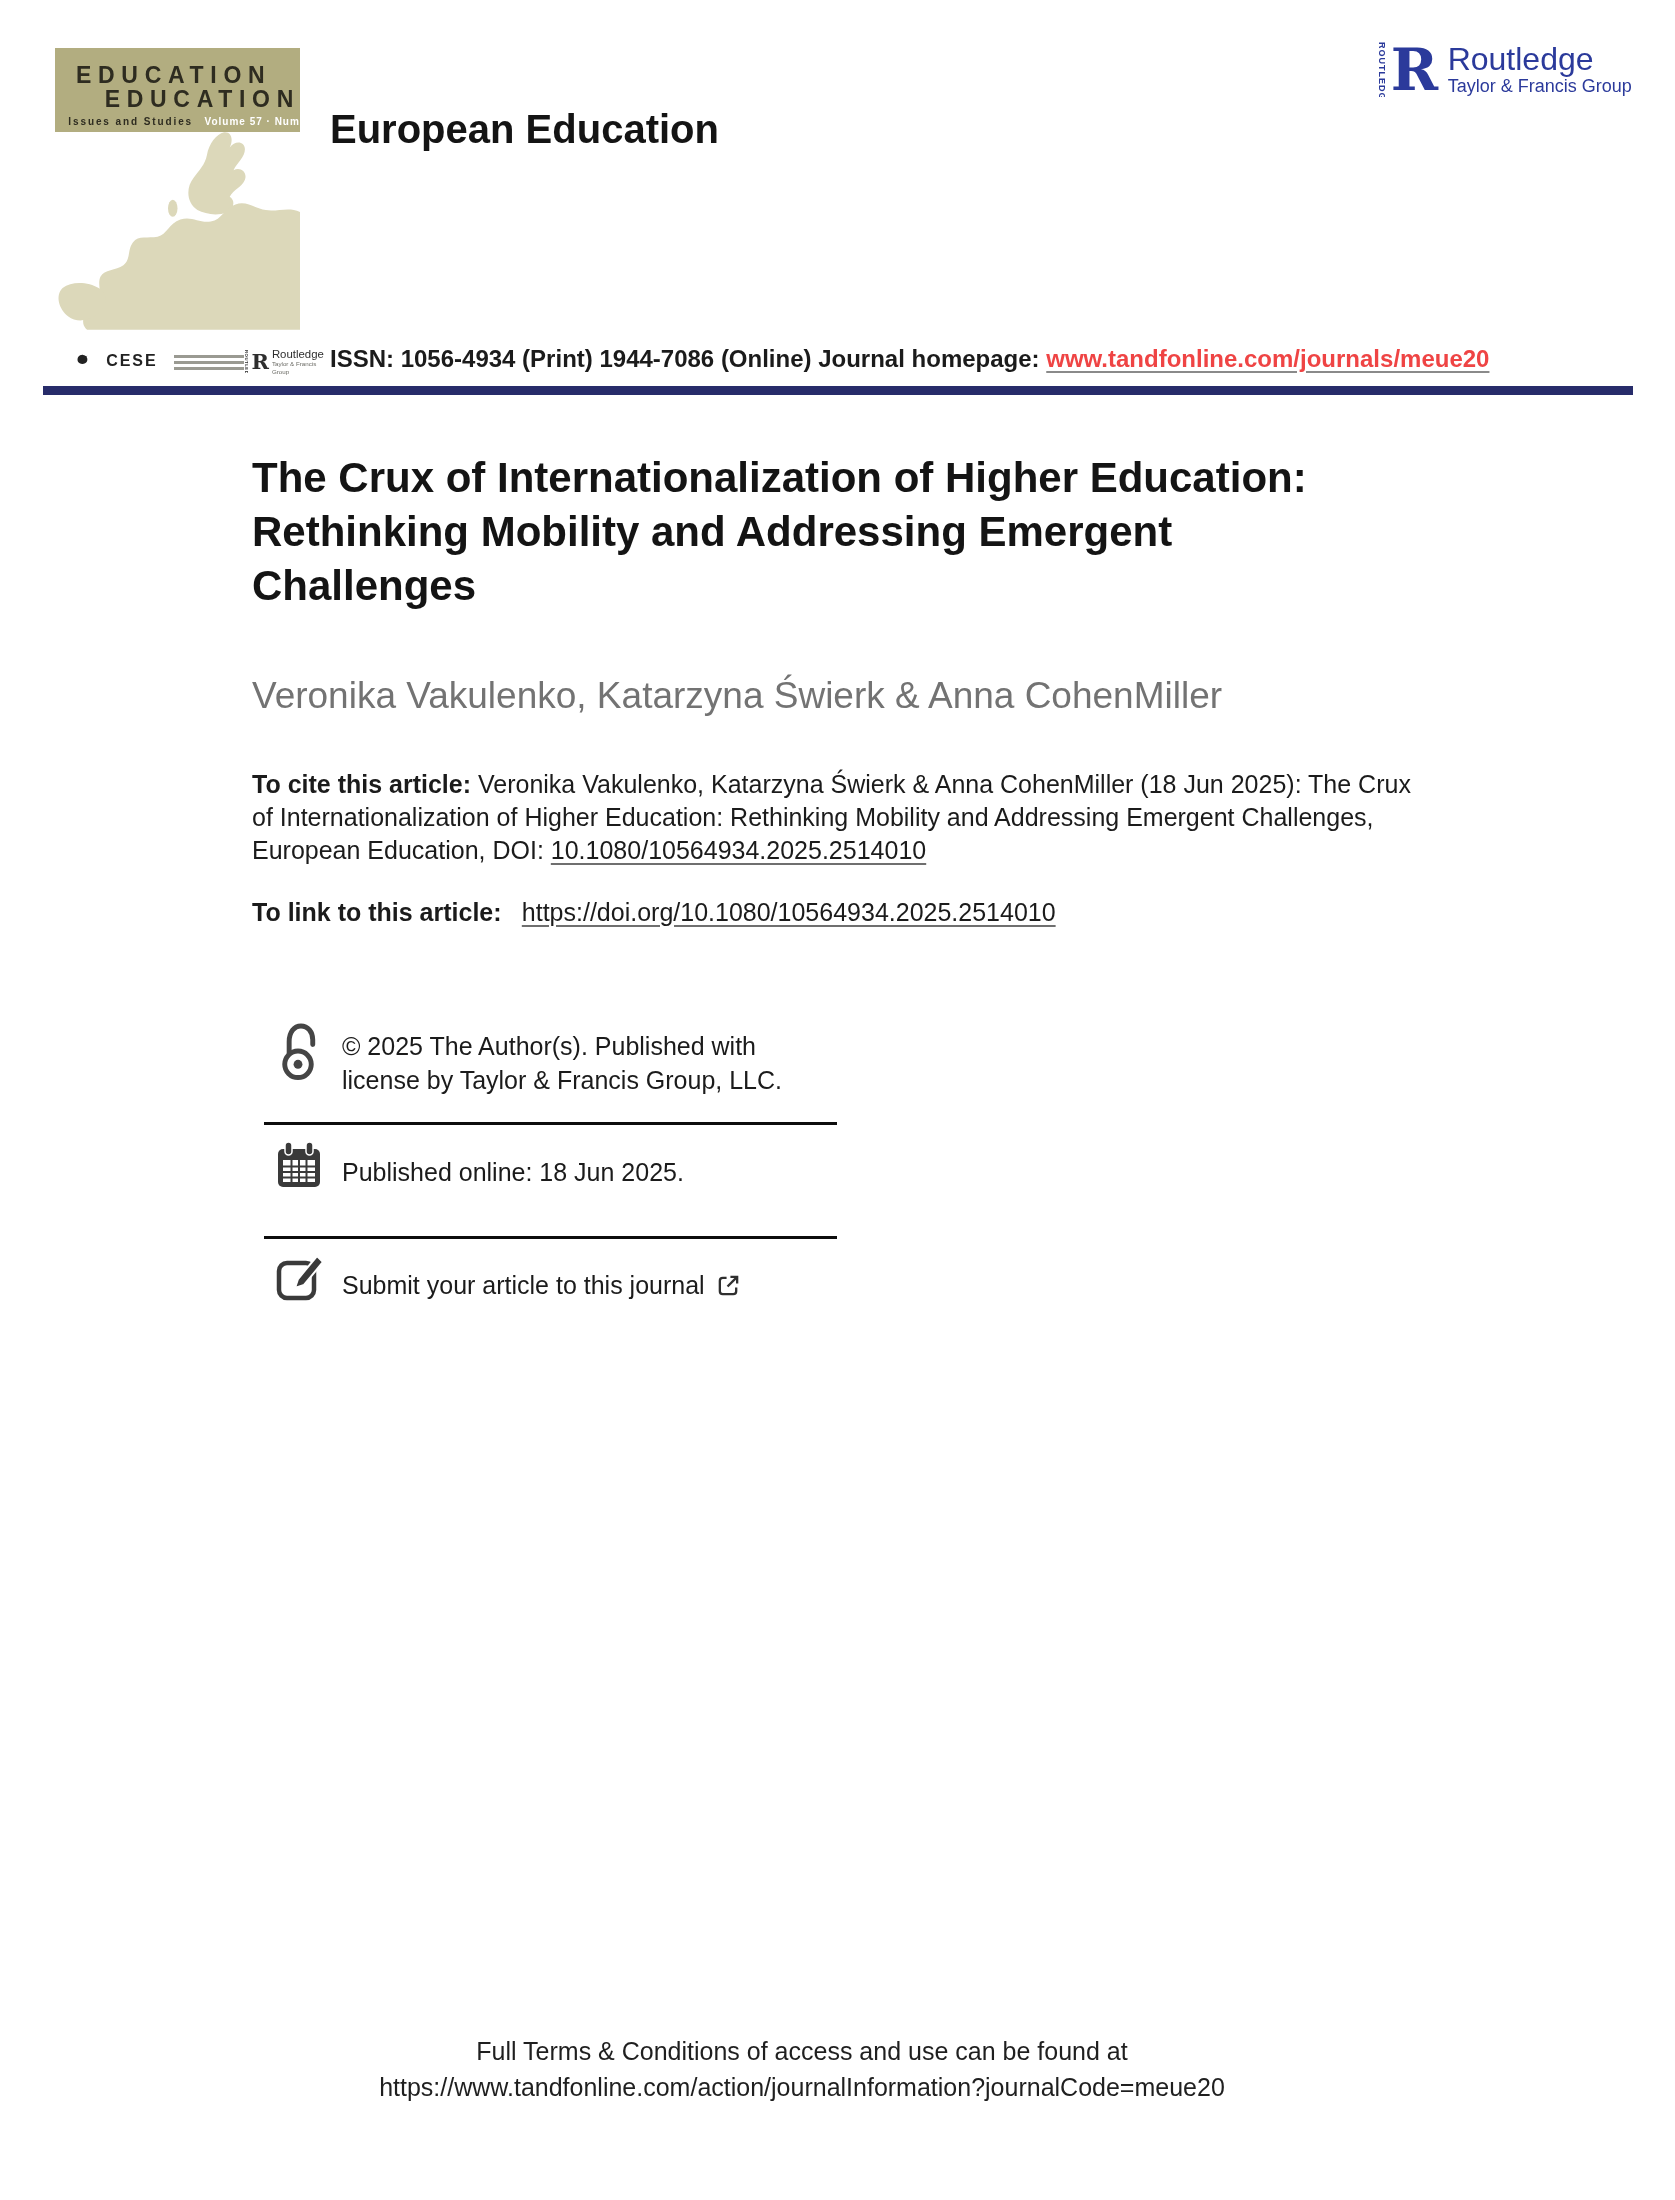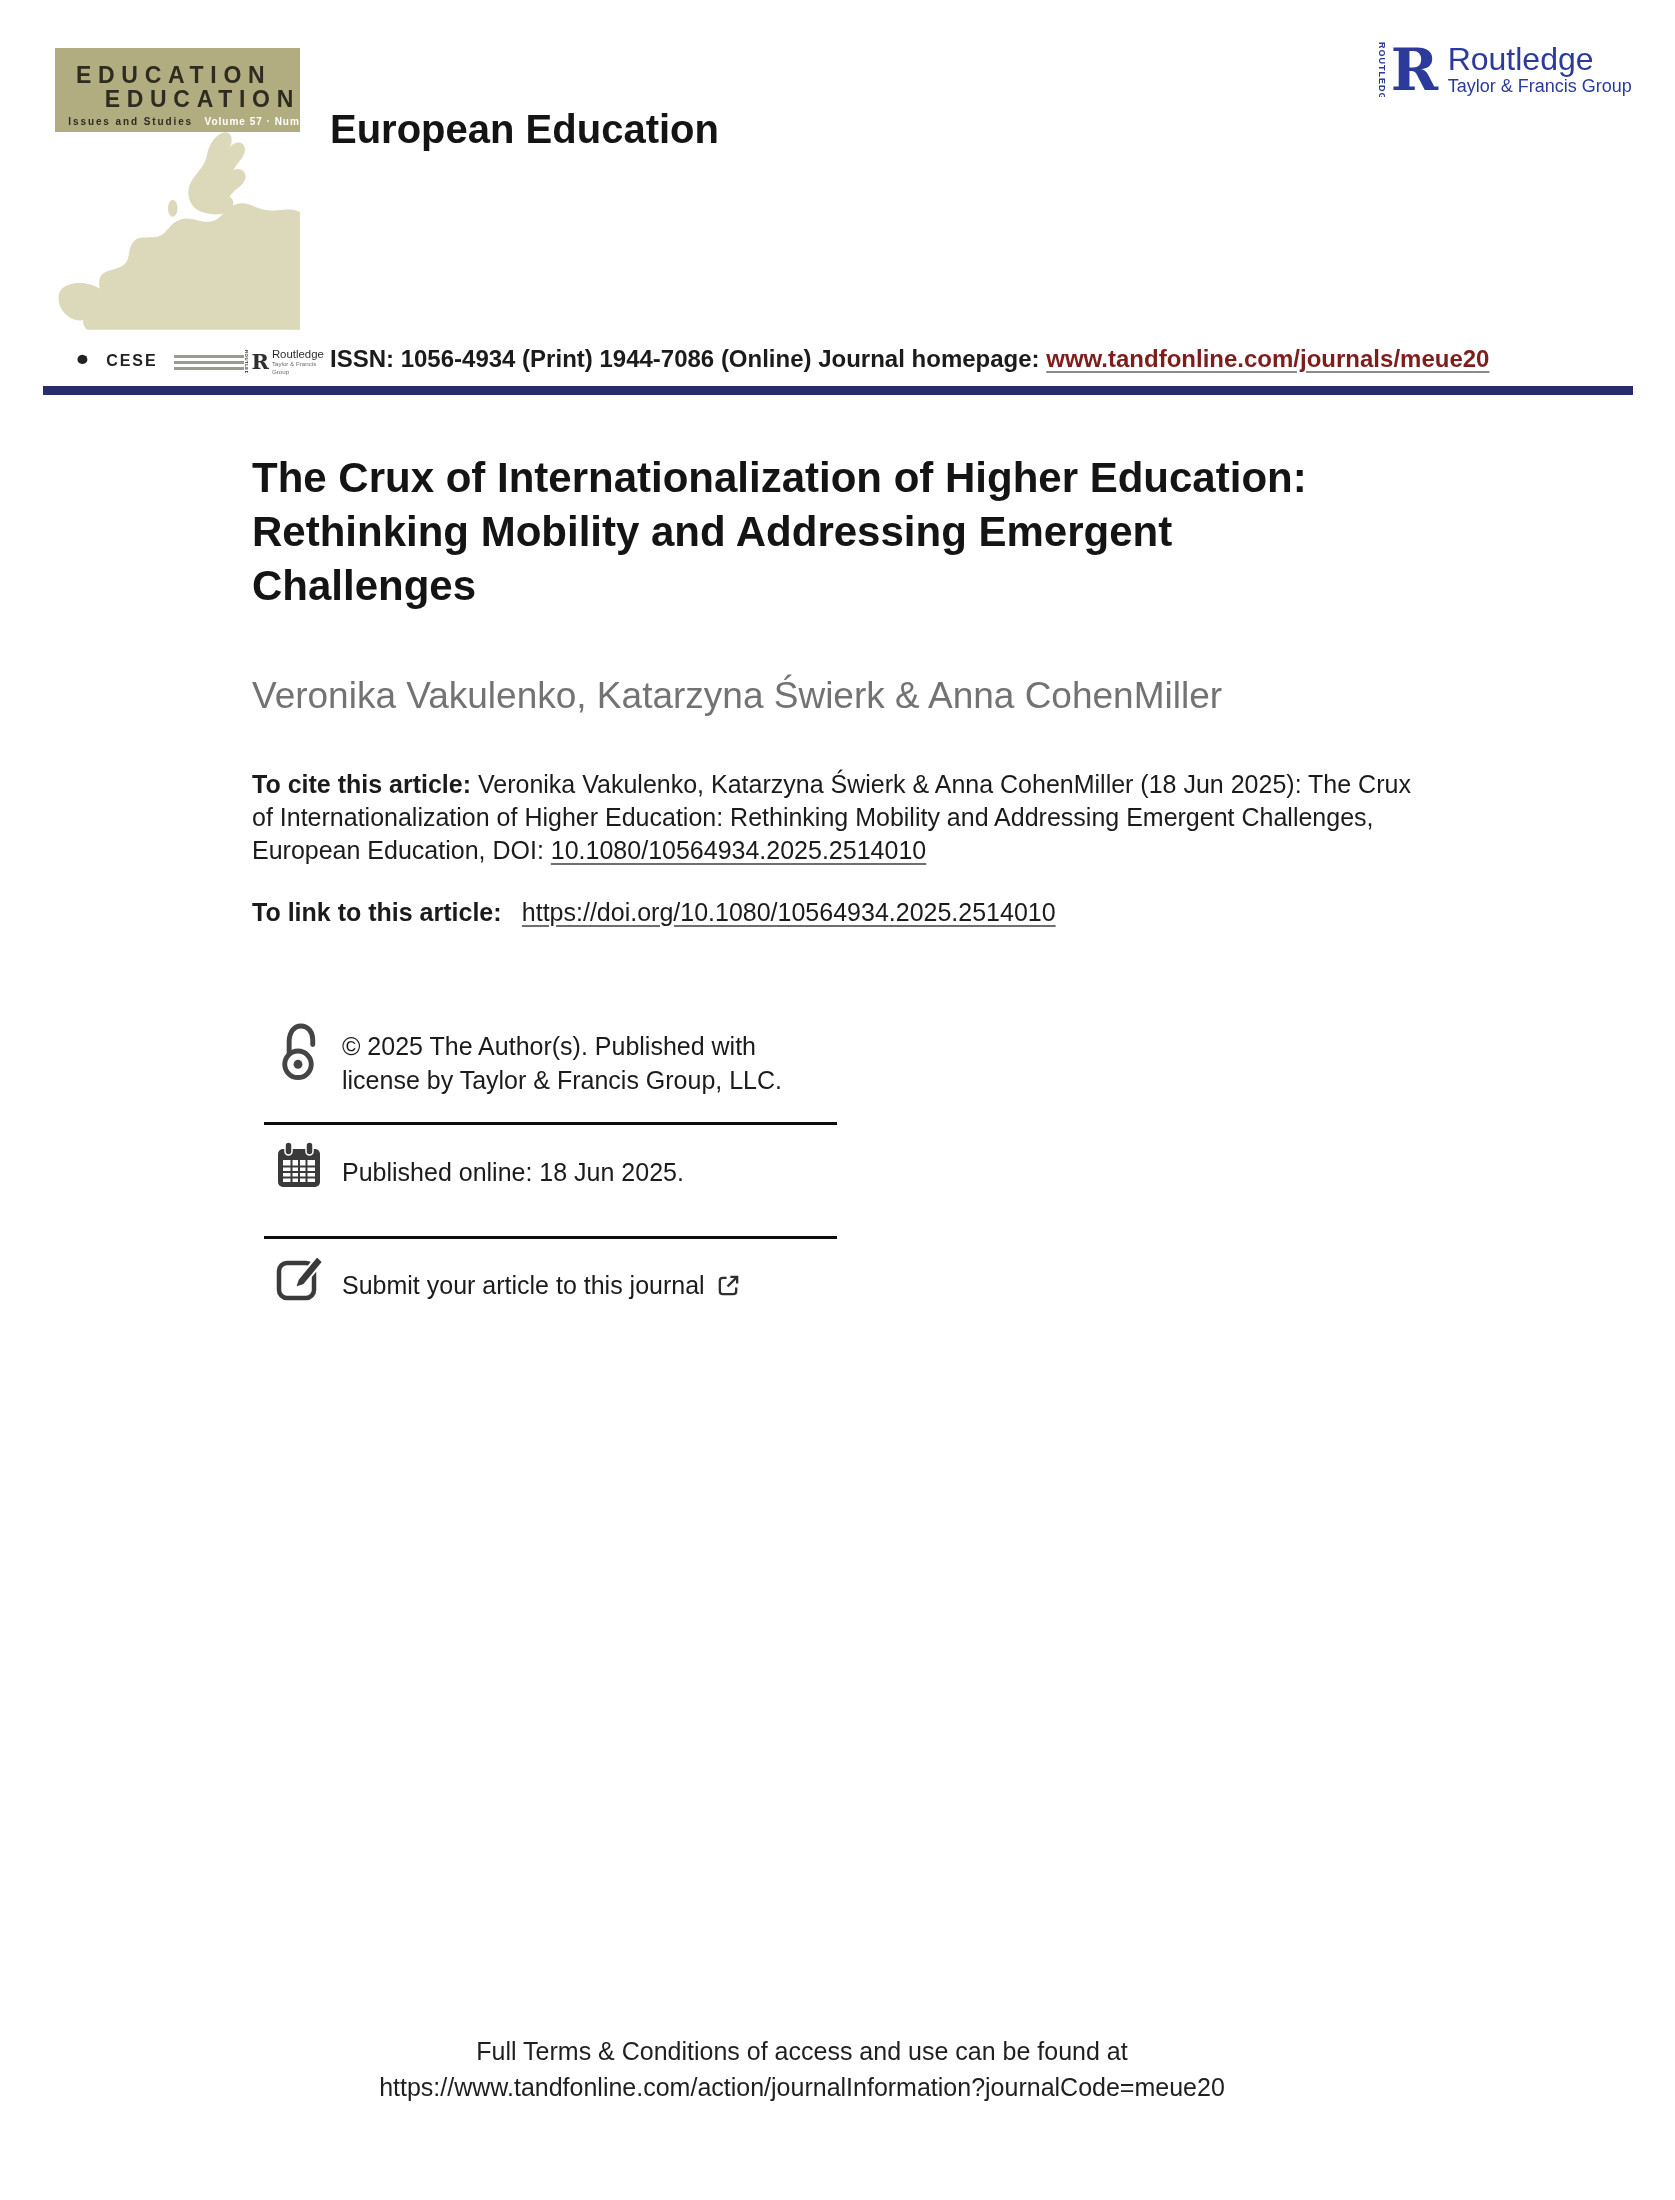--- a/index.html
+++ b/index.html
@@ -105,21 +105,21 @@
   .rt-name { font-size: 32px; font-weight: 500; line-height: 34px; color: #2b3a9b; }
   .rt-group { font-size: 18px; font-weight: 400; line-height: 21px; color: #2b3a9b; }
 
   .issn-line {
     position: absolute;
     left: 330px; top: 345px;
     font-size: 24px; font-weight: 700; color: #1b1b1b;
     white-space: nowrap;
   }
   .issn-line a {
-    color: #7f1d1d;
+    color: #ef4444;
     text-decoration: underline;
     text-decoration-color: #8a8a8a;
     text-underline-offset: 3.8px;
     font-weight: 700;
     text-align: center;
   }
   .header-rule {
     position: absolute;
     left: 43px; top: 386px;
     width: 1590px; height: 8.6px;

